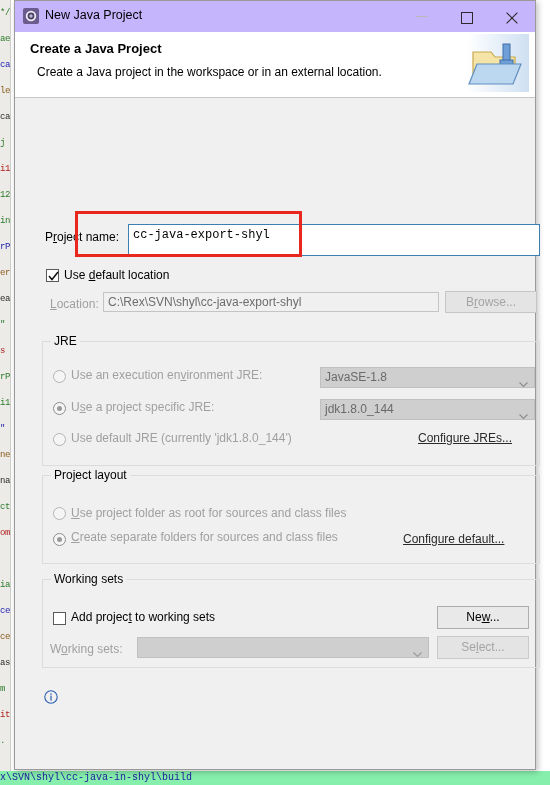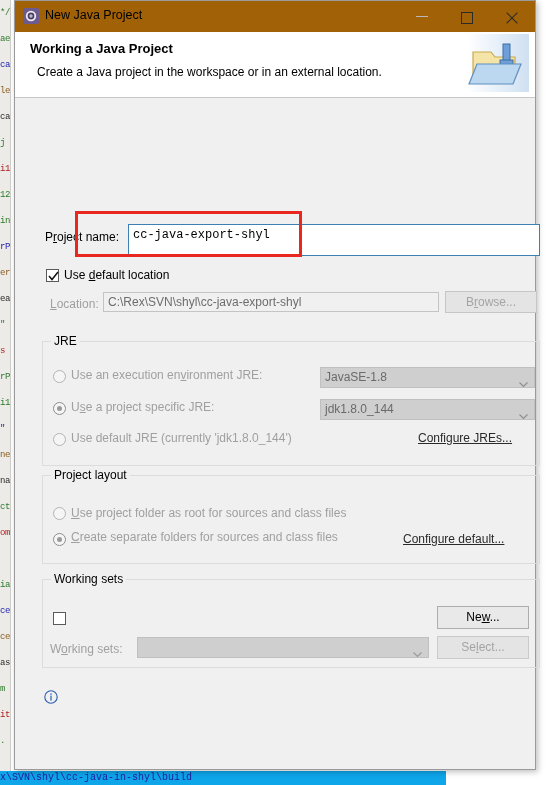--- a/index.html
+++ b/index.html
@@ -7,32 +7,32 @@
     width:550px;height:785px;overflow:hidden;
     font-family:"Liberation Sans","DejaVu Sans",sans-serif;
     font-size:12px;color:#000;
     background:#f5f5f2;
     position:relative;
   }
   
   #ide-bg{position:absolute;inset:0;background:#ffffff;}
   #ide-gutter{position:absolute;left:0;top:0;width:10px;height:785px;background:#ecebe7;border-right:1px solid #d0cfcb;}
   .bgcode{position:absolute;left:0;font-family:"Liberation Mono","DejaVu Sans Mono",monospace;font-size:9px;white-space:nowrap;letter-spacing:-.3px;}
-  #bg-bottom-line{position:absolute;left:0;bottom:0;height:14px;width:446px;background:#0ea5e9;
+  #bg-bottom-line{position:absolute;left:0;bottom:0;height:14px;width:550px;background:#86efac;
     font-family:"Liberation Mono","DejaVu Sans Mono",monospace;font-size:10px;color:#2020a0;
     white-space:nowrap;overflow:hidden;line-height:14px;}
 
   
   #dialog{
     position:absolute;left:14px;top:0;width:522px;height:770px;
     background:#f0f0f0;border:1px solid #9a9a9a;box-sizing:border-box;
     box-shadow:2px 2px 6px rgba(0,0,0,.25);
   }
   
-  #titlebar{height:31px;background:#a16207;position:relative;border-bottom:none;}
+  #titlebar{height:31px;background:#c4b5fd;position:relative;border-bottom:none;}
   #title-icon{position:absolute;left:8px;top:7px;width:16px;height:16px;}
   #title-text{position:absolute;left:30px;top:7px;font-size:12.5px;color:#000;}
   .winbtn{position:absolute;top:0;width:45px;height:30px;}
   .winbtn svg{position:absolute;left:16px;top:11px;}
   #btn-min{right:90px;}
   #btn-max{right:45px;}
   #btn-close{right:0px;}
 
   
   #header{height:65px;background:#ffffff;position:relative;border-bottom:1px solid #c8c8c8;}
@@ -165,21 +165,21 @@
         </svg>
     </span>
     <span class="winbtn" id="btn-close">
       <svg width="12" height="12" viewBox="0 0 12 12">
           <path d="M0.6 0.6 L11.4 11.4 M11.4 0.6 L0.6 11.4" stroke="#2b2b2b" stroke-width="1.1" fill="none"></path>
         </svg>
     </span>
   </div>
 
   <div id="header">
-    <div id="header-title">Working a Java Project</div>
+    <div id="header-title">Create a Java Project</div>
     <div id="header-desc">Create a Java project in the workspace or in an external location.</div>
     <span id="header-img">
       <svg width="62" height="58" viewBox="0 0 62 58">
         <defs>
           <linearGradient id="bgfade" x1="0" y1="0" x2="1" y2="0">
             <stop offset="0" stop-color="#ffffff"></stop>
               <stop offset="1" stop-color="#cfe0f2"></stop>
           </linearGradient>
         </defs>
         <rect x="0" y="0" width="62" height="58" fill="url(#bgfade)"></rect>
@@ -261,20 +261,23 @@
     <span class="lbl dis" style="position:absolute;left:56px;top:432px;">
       <u class="mn">C</u>reate separate folders for sources and class files
     </span>
     <a class="link" style="left:388px;top:434px;">Configure default...</a>
 
     <div class="group" id="grp-ws">
       <span class="group-title">Working sets</span>
     </div>
 
     <span id="ws-chk"></span>
+    <span class="lbl" id="ws-chk-label">
+      Add projec<u class="mn">t</u> to working sets
+    </span>
     <div id="ws-new">Ne<u class="mn">w</u>...</div>
 
     <span class="lbl dis" id="ws-label">
       W<u class="mn">o</u>rking sets:
     </span>
     <div class="combo" id="ws-combo">
       <span></span>
       <span class="arrow">
         <svg width="9" height="6" viewBox="0 0 9 6">
             <path d="M0.5 0.5 L4.5 4.5 L8.5 0.5" stroke="#9b9b9b" stroke-width="1.2" fill="none"></path>

